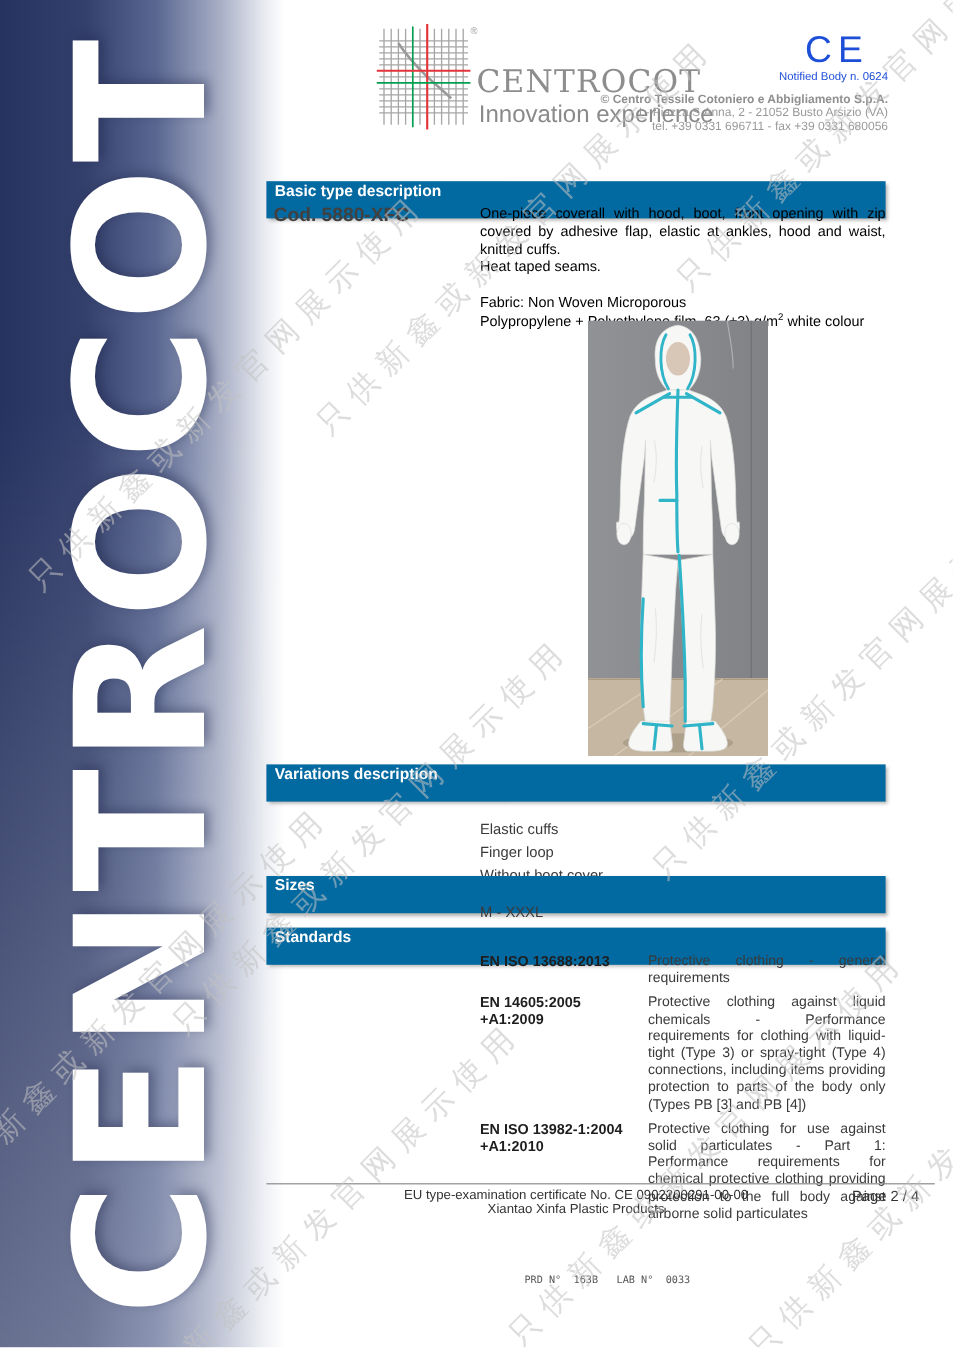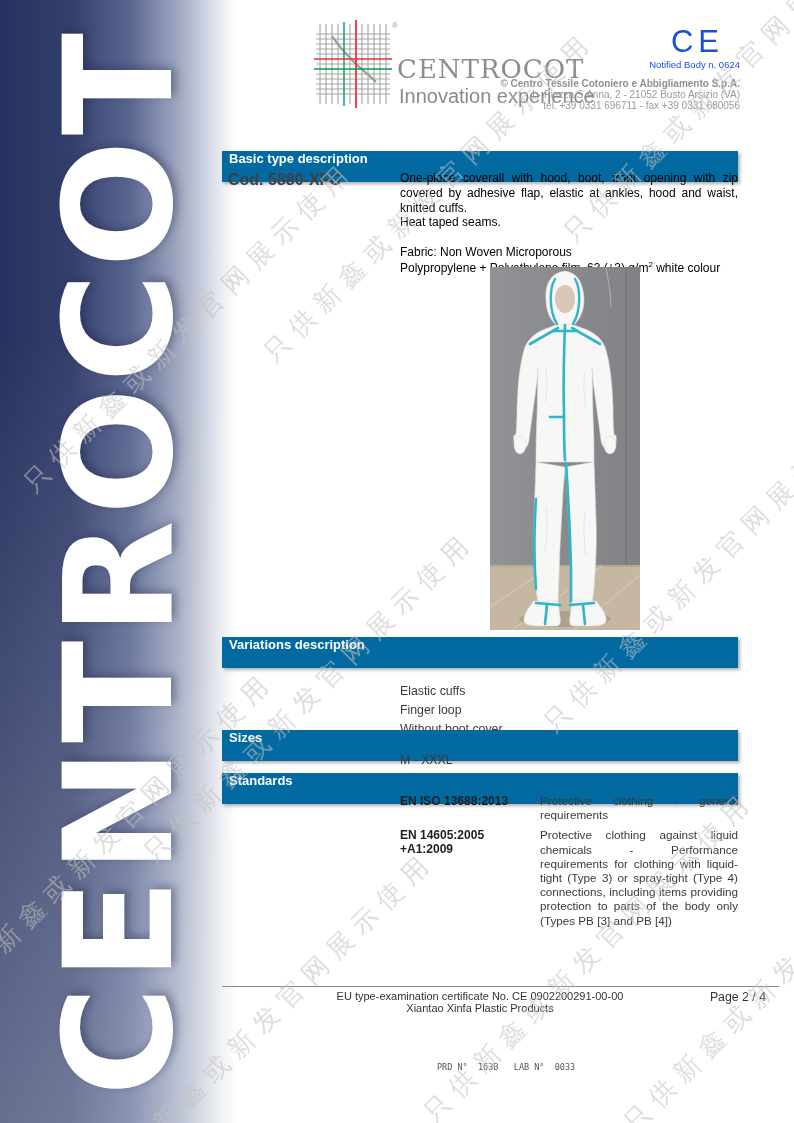--- a/index.html
+++ b/index.html
@@ -220,20 +220,25 @@
   <div class="stds">
     <div class="std-row">
       <div class="std-code">EN ISO 13688:2013</div>
       <div class="std-desc">Protective clothing - general requirements</div>
     </div>
     <div class="std-row">
       <div class="std-code">EN 14605:2005
 +A1:2009</div>
       <div class="std-desc">Protective clothing against liquid chemicals - Performance requirements for clothing with liquid-tight (Type 3) or spray-tight (Type 4) connections, including items providing protection to parts of the body only (Types PB [3] and PB [4])</div>
     </div>
+    <div class="std-row">
+      <div class="std-code">EN ISO 13982-1:2004
++A1:2010</div>
+      <div class="std-desc">Protective clothing for use against solid particulates - Part 1: Performance requirements for chemical protective clothing providing protection to the full body against airborne solid particulates</div>
+    </div>
   </div>
 
   <div class="footer-rule"></div>
   <div class="footer-center">
     <div>EU type-examination certificate No. CE 0902200291-00-00</div>
     <div>Xiantao Xinfa Plastic Products</div>
   </div>
   <div class="page-num">Page 2 / 4</div>
 
   <div class="accredia">

